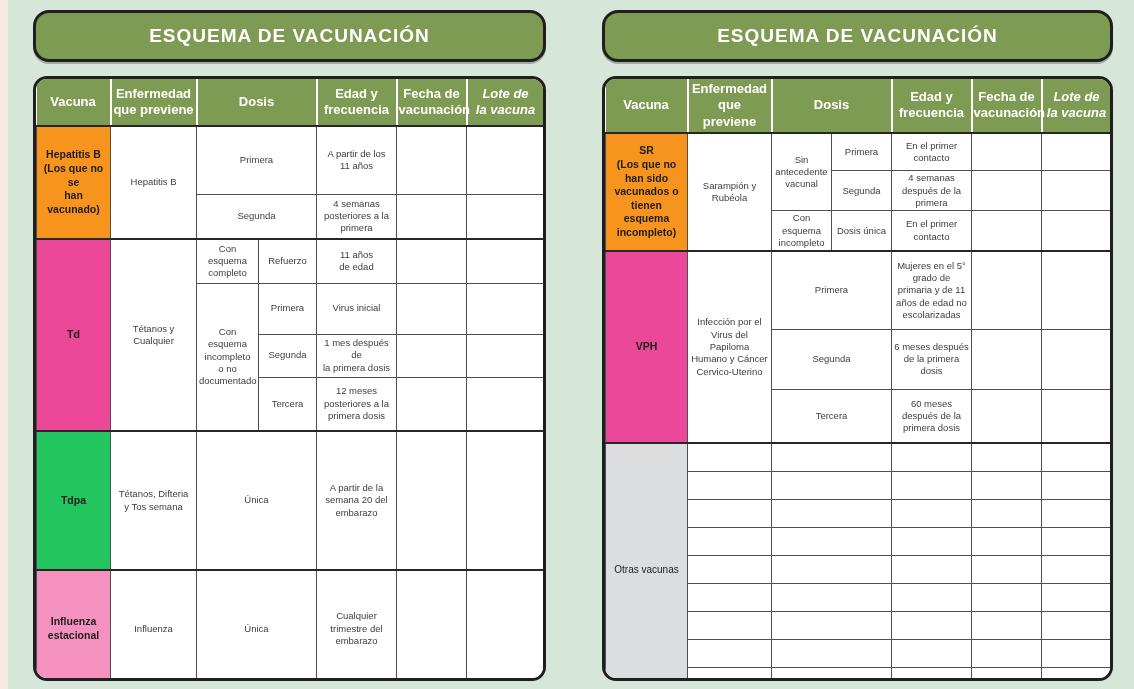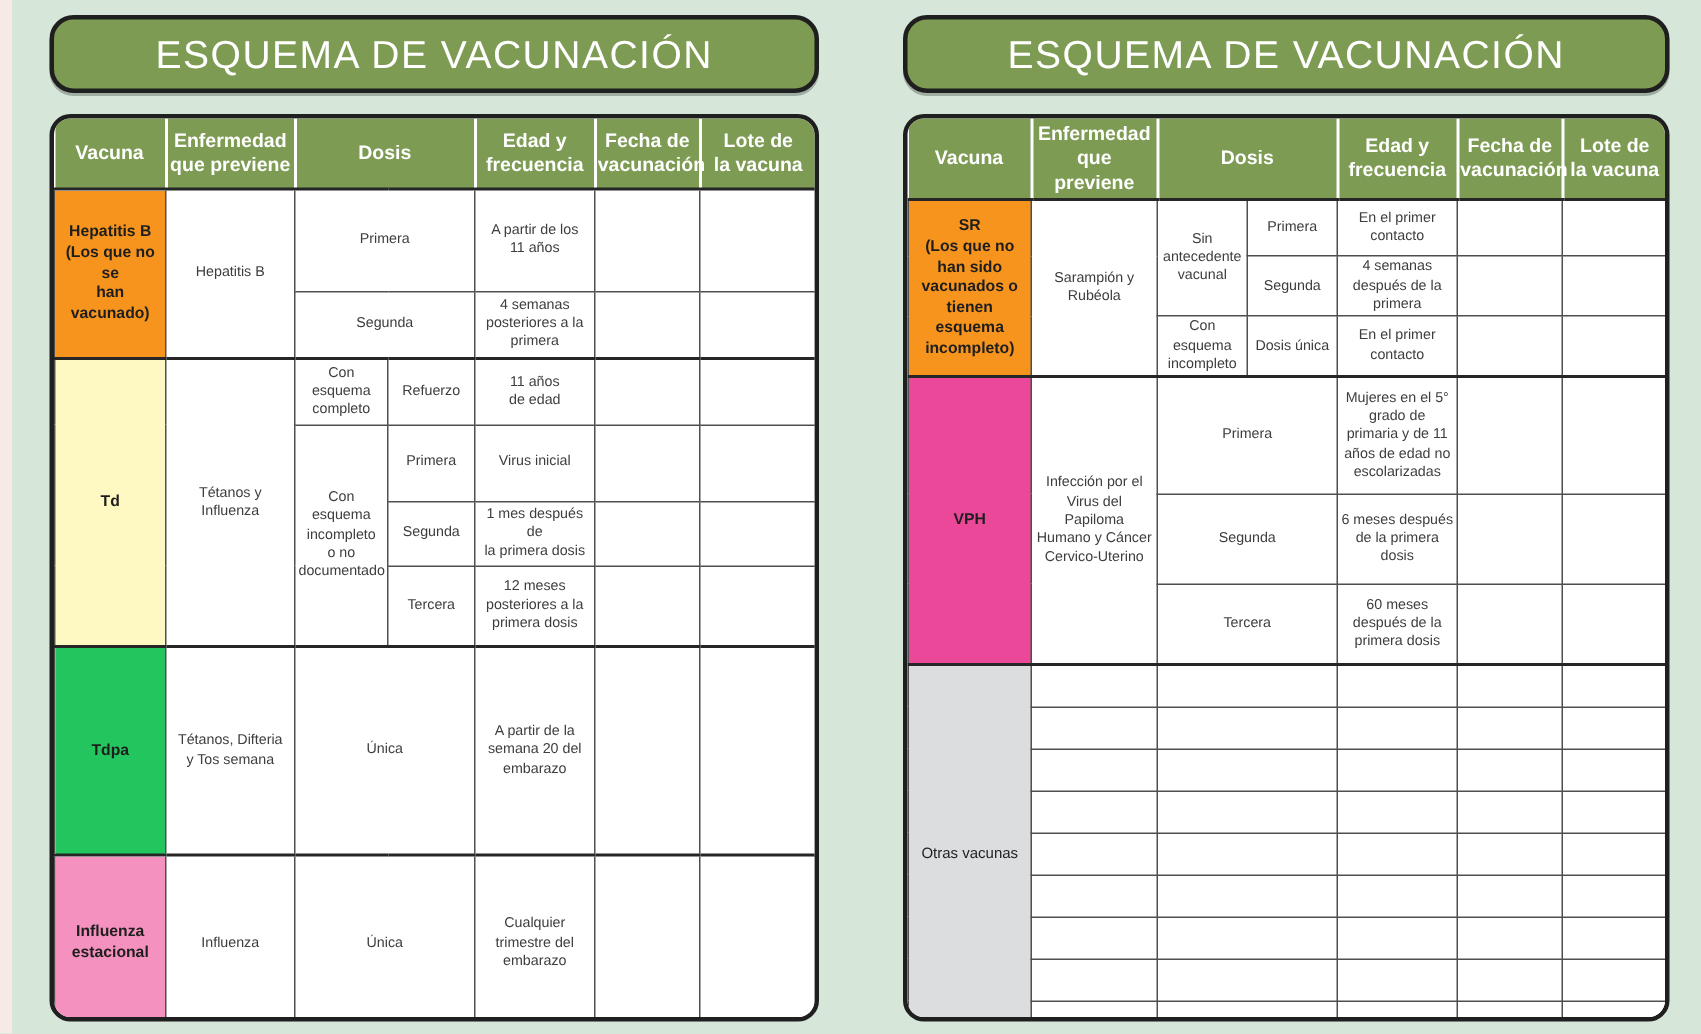--- a/index.html
+++ b/index.html
@@ -11,43 +11,43 @@
   .edge-strip{position:absolute;left:0;top:0;width:8px;height:689px;background:#f7e9e3;}
   .panel{position:absolute;top:10px;}
   .panel-left{left:33px;width:513px;}
   .panel-right{left:602px;width:511px;}
   .title-bar{
     height:46px;border:3px solid #1f1f1f;border-radius:16px;
     background:#7d9b52;display:flex;align-items:center;justify-content:center;
     box-shadow:0 2px 0 rgba(0,0,0,0.25);
   }
   .title-bar span{
-    color:#ffffff;font-size:26px;font-weight:normal;letter-spacing:1px;white-space:nowrap;
+    color:#ffffff;font-size:19px;font-weight:bold;letter-spacing:1px;white-space:nowrap;
   }
   .table-frame{
     margin-top:14px;height:599px;border:3px solid #1f1f1f;border-radius:14px;
     overflow:hidden;background:#ffffff;
   }
   table{width:100%;height:100%;border-collapse:collapse;table-layout:fixed;}
   th{
     background:#7d9b52;color:#ffffff;font-size:13px;font-weight:bold;
     text-align:center;vertical-align:middle;white-space:pre-line;line-height:1.25;
     border-right:2.5px solid #ffffff;border-bottom:2.5px solid #262626;
     padding:2px 1px;height:42px;
   }
-  th.last{border-right:none;}
+  th.last{border-right:none;font-style:italic;}
   td{
     border:1px solid #4f4f4f;background:#ffffff;
     text-align:center;vertical-align:middle;
     font-size:9.5px;color:#3d3d3d;line-height:1.3;white-space:pre-line;
     padding:1px 2px;overflow:hidden;
   }
   .vac-cell{font-weight:bold;color:#1e1e1e;font-size:10.5px;}
   .c-orange{background:#f7941e;}
-  .c-green{background:#fef9c3;}
+  .c-green{background:#ec4899;}
   .c-blue{background:#22c55e;}
   .c-pink{background:#f491be;}
   .c-yellow{background:#ec4899;}
   .c-gray{background:#dcddde;font-weight:normal;font-size:10px;}
   tr.section-start td{border-top:2px solid #262626;}
   tr.h68{height:68px;} tr.h45{height:45px;} tr.h44{height:44px;}
   tr.h51{height:51px;} tr.h43{height:43px;} tr.h54{height:54px;}
   tr.h139{height:139px;} tr.h117{height:117px;}
   tr.h38{height:38px;} tr.h40{height:40px;} tr.h35{height:35px;}
   tr.h78{height:78px;} tr.h60{height:60px;} tr.h28{height:28px;}
@@ -101,21 +101,21 @@
         <tr class="h45">
           <td colspan="2">Segunda</td>
           <td>4 semanas
 posteriores a la
 primera</td>
           <td></td>
           <td></td>
         </tr>
         <tr class="h44 section-start">
           <td rowspan="4" class="vac-cell c-green">Td</td>
-          <td rowspan="4">Tétanos y Influenza</td>
+          <td rowspan="4">Tétanos y Cualquier</td>
           <td>Con
 esquema
 completo</td>
           <td>Refuerzo</td>
           <td>11 años
 de edad</td>
           <td></td>
           <td></td>
         </tr>
         <tr class="h51">

